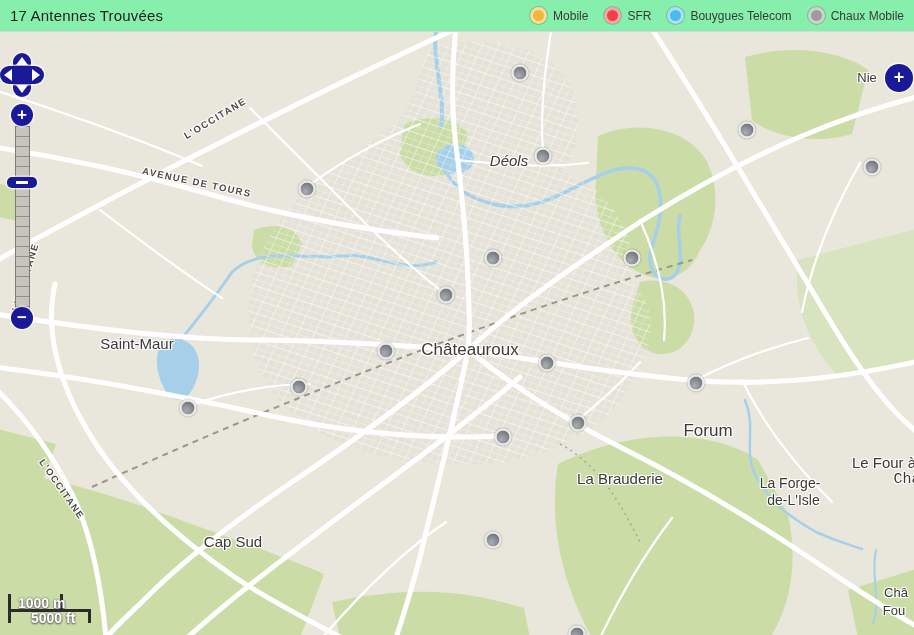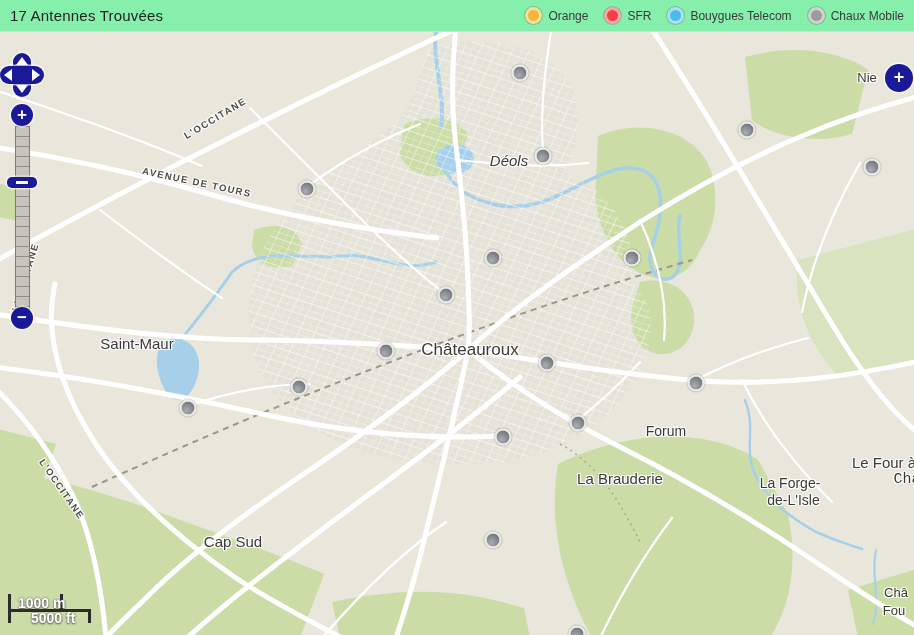--- a/index.html
+++ b/index.html
@@ -97,21 +97,21 @@
 </head>
 <body>
 
 <div class="app">
 
   <div class="header">
     <div class="title">17 Antennes Trouvées</div>
     <div class="legend">
         <div class="legend-item">
           <span class="legend-dot" style="background: rgb(242, 182, 60); border: 3px solid rgb(248, 222, 154);"></span>
-          <span class="legend-label">Orange</span>
+          <span class="legend-label">Mobile</span>
         </div>
         <div class="legend-item">
           <span class="legend-dot" style="background: rgb(240, 65, 74); border: 3px solid rgb(249, 164, 168);"></span>
           <span class="legend-label">SFR</span>
         </div>
         <div class="legend-item">
           <span class="legend-dot" style="background: rgb(74, 188, 236); border: 3px solid rgb(171, 224, 246);"></span>
           <span class="legend-label">Bouygues Telecom</span>
         </div>
         <div class="legend-item">
@@ -208,21 +208,21 @@
     <div id="road-label-layer">
         <span class="road-label" style="left: 215px; top: 86px; transform: translate(-50%, -50%) rotate(-31deg);">L'OCCITANE</span>
         <span class="road-label" style="left: 197px; top: 150px; transform: translate(-50%, -50%) rotate(12deg);">AVENUE DE TOURS</span>
         <span class="road-label" style="left: 25px; top: 245px; transform: translate(-50%, -50%) rotate(-73deg);">L'OCCITANE</span>
         <span class="road-label" style="left: 62px; top: 457px; transform: translate(-50%, -50%) rotate(55deg);">L'OCCITANE</span>
       </div>
     <div id="place-label-layer">
         <span class="place-label" style="left: 509px; top: 128px; font-size: 15px; font-style: italic;">Déols</span>
         <span class="place-label" style="left: 470px; top: 318px; font-size: 17px;">Châteauroux</span>
         <span class="place-label" style="left: 137px; top: 311px; font-size: 15px;">Saint-Maur</span>
-        <span class="place-label" style="left: 666px; top: 399px; font-size: 14px;">Forum</span>
+        <span class="place-label" style="left: 708px; top: 399px; font-size: 17px;">Forum</span>
         <span class="place-label" style="left: 620px; top: 446px; font-size: 15px;">La Brauderie</span>
         <span class="place-label" style="left: 790px; top: 451px; font-size: 14px;">La Forge-</span>
         <span class="place-label" style="left: 790px; top: 468px; font-size: 14px; padding-left: 7px;">de-L'Isle</span>
         <span class="place-label" style="left: 884px; top: 430px; font-size: 15px;">Le Four à</span>
         <span class="place-label" style="left: 916px; top: 447px; font-size: 15px; font-family: Liberation Mono, monospace;">Chaux</span>
         <span class="place-label" style="left: 233px; top: 509px; font-size: 15px;">Cap Sud</span>
         <span class="place-label" style="left: 867px; top: 45px; font-size: 13px;">Nie</span>
         <span class="place-label" style="left: 896px; top: 560px; font-size: 13px;">Châ</span>
         <span class="place-label" style="left: 894px; top: 578px; font-size: 13px;">Fou</span>
       </div>

